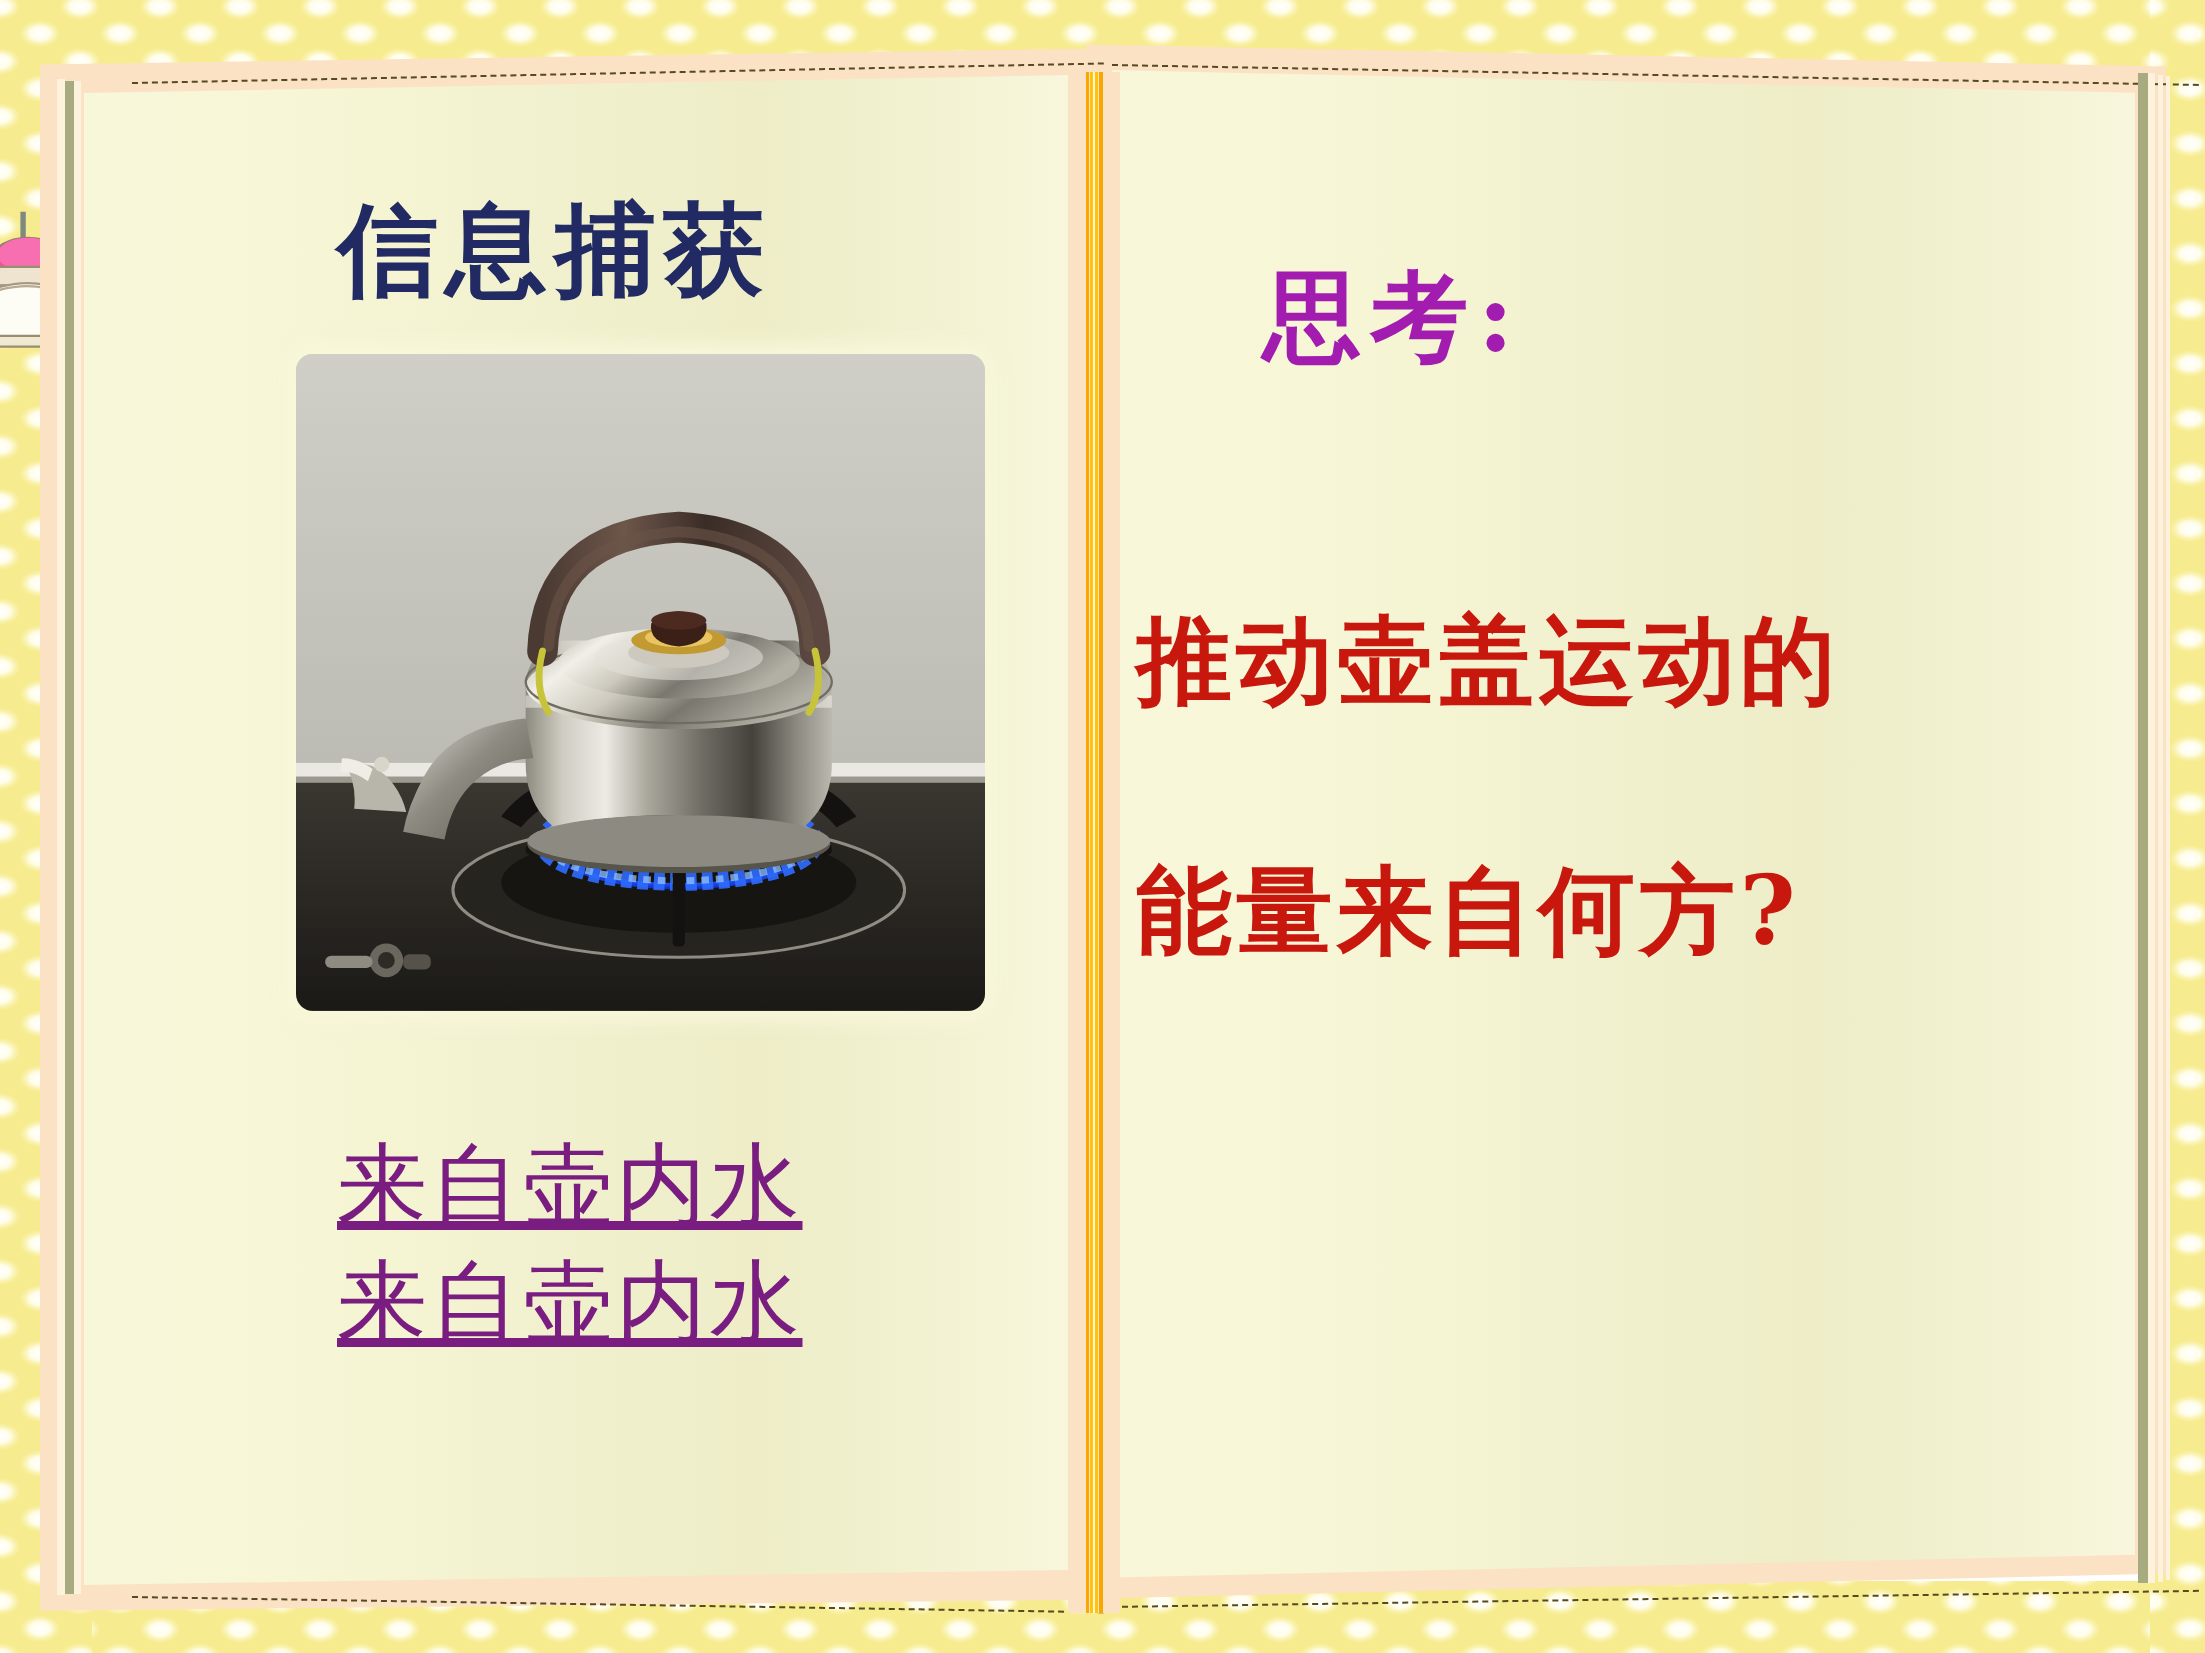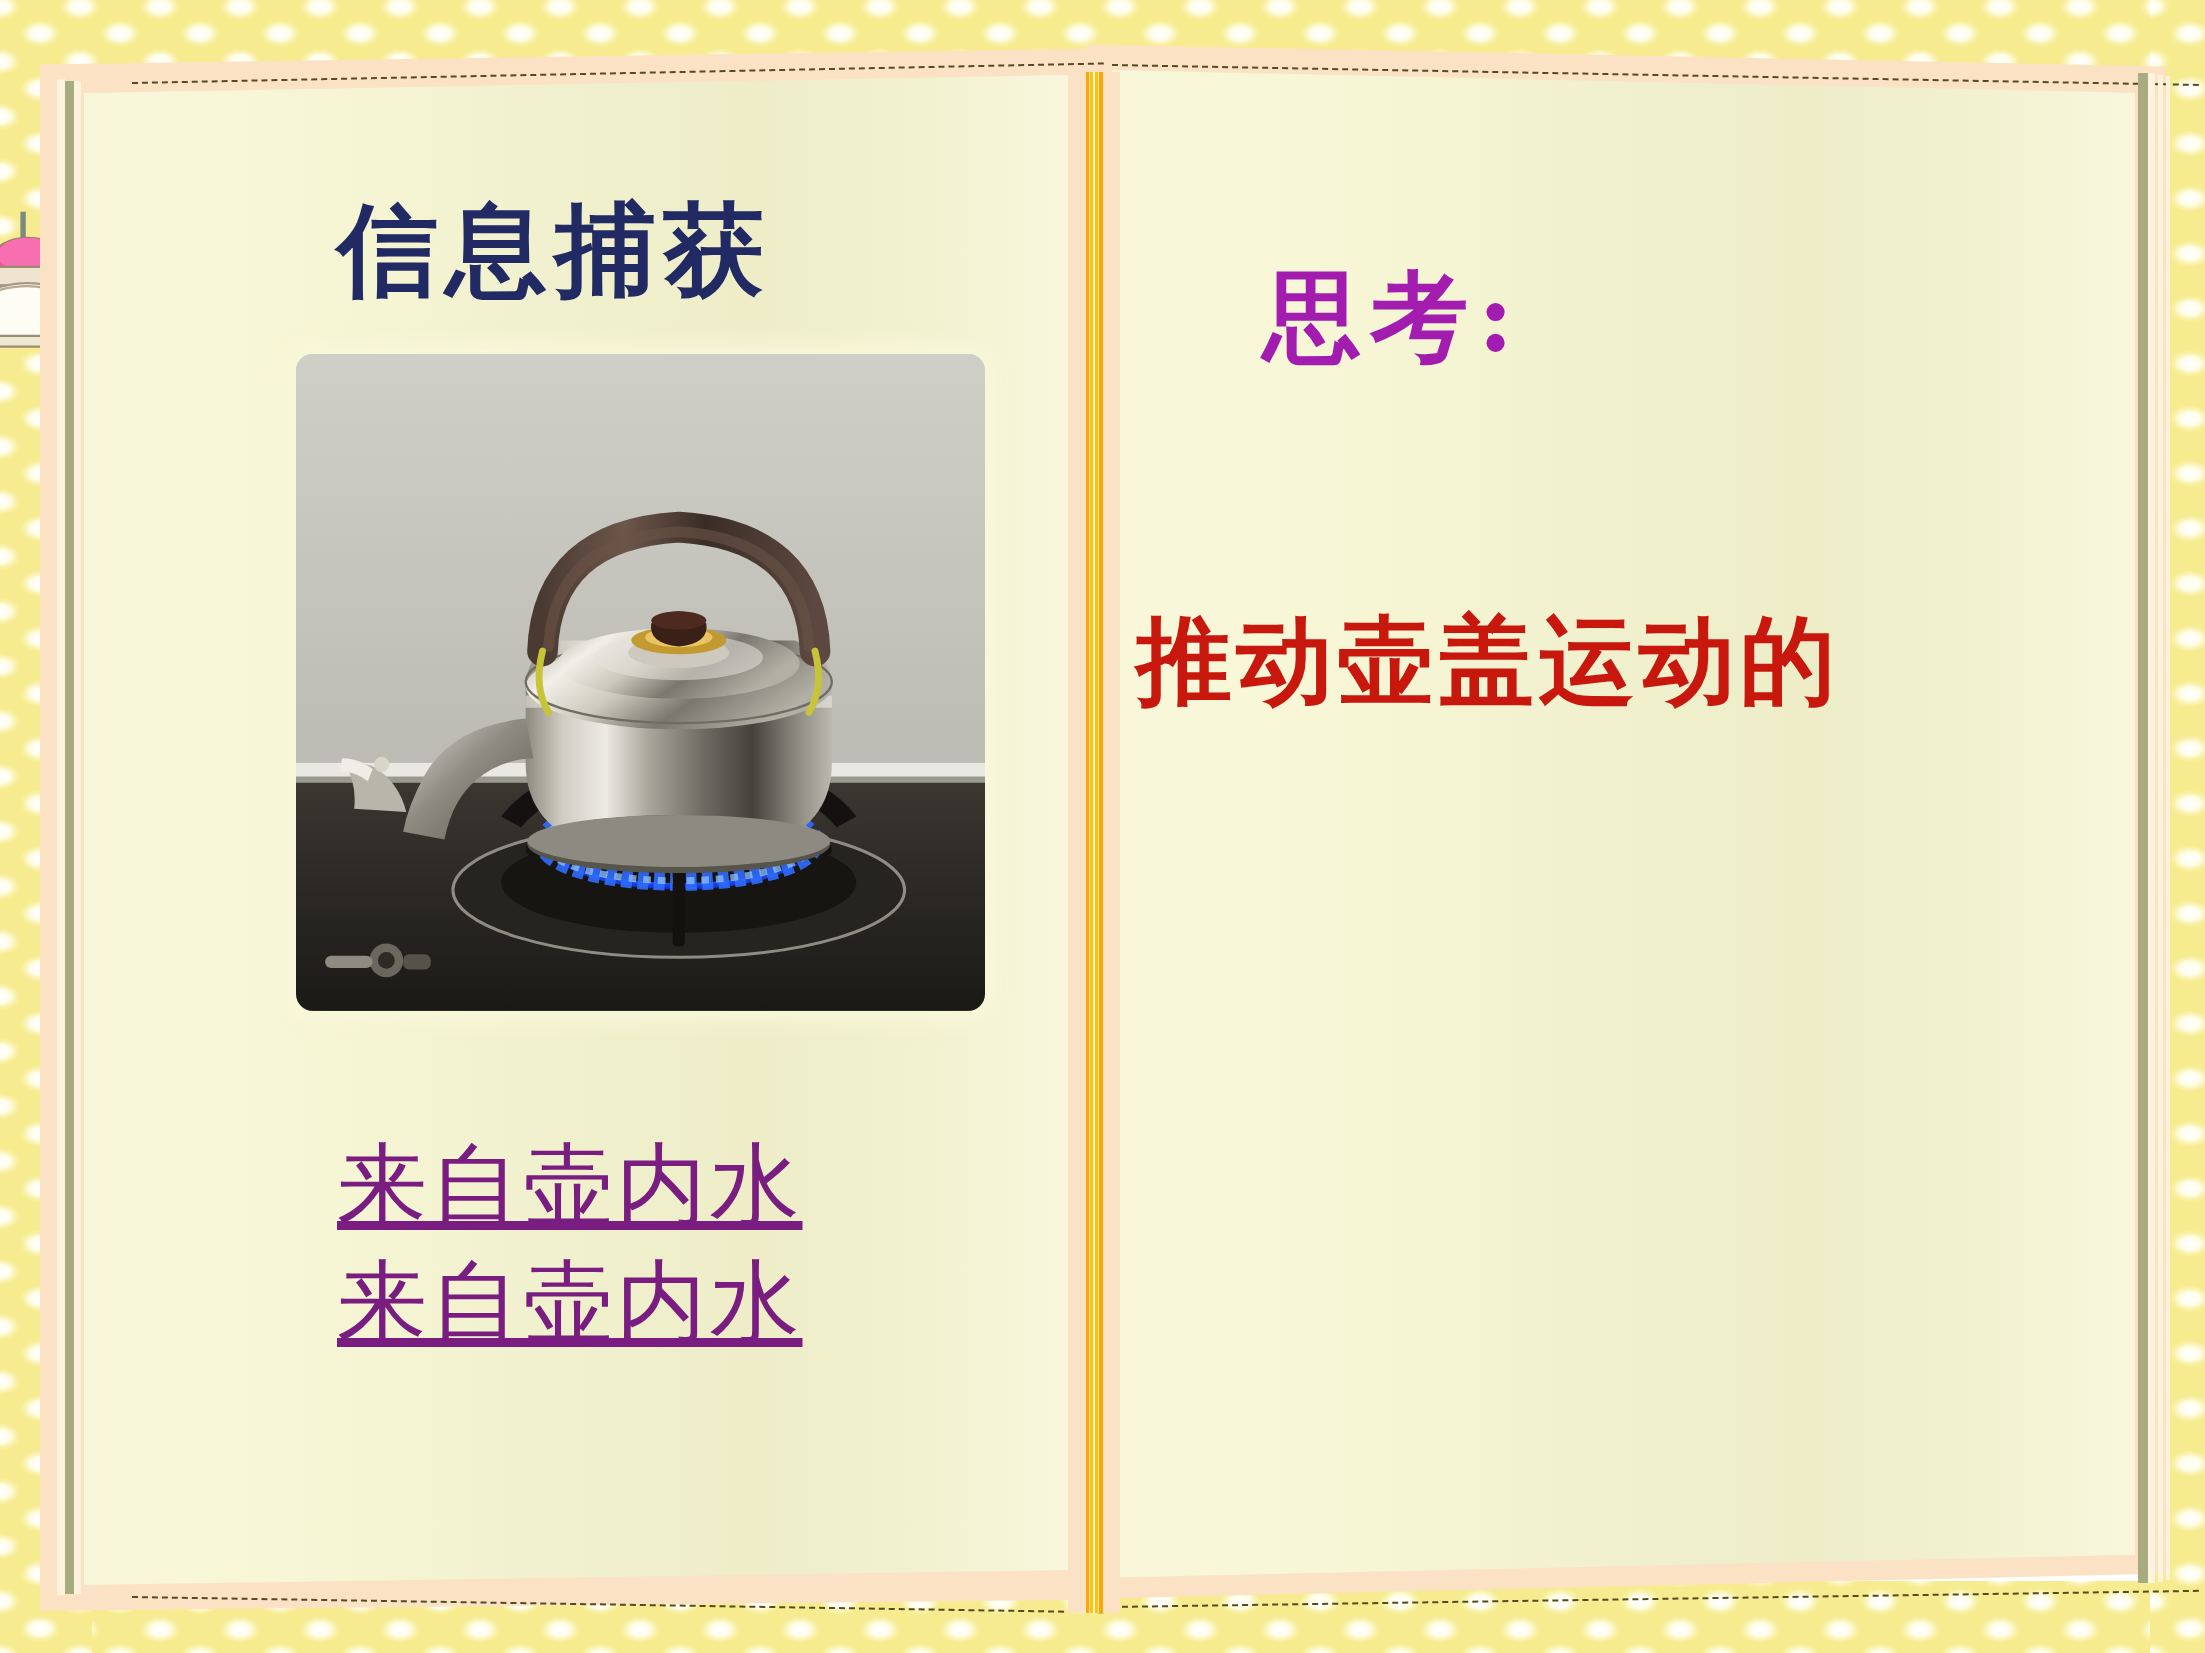--- a/index.html
+++ b/index.html
@@ -375,16 +375,17 @@
 
   <div id="caption-purple">
     <div>来自壶内水</div>
     <div>来自壶内水</div>
   </div>
 
   <div id="think-label">思考:</div>
 
   <div id="question-block">
     <div>推动壶盖运动的</div>
+    <div>能量来自何方?</div>
   </div>
 
 </div>
 
 
 </body></html>

